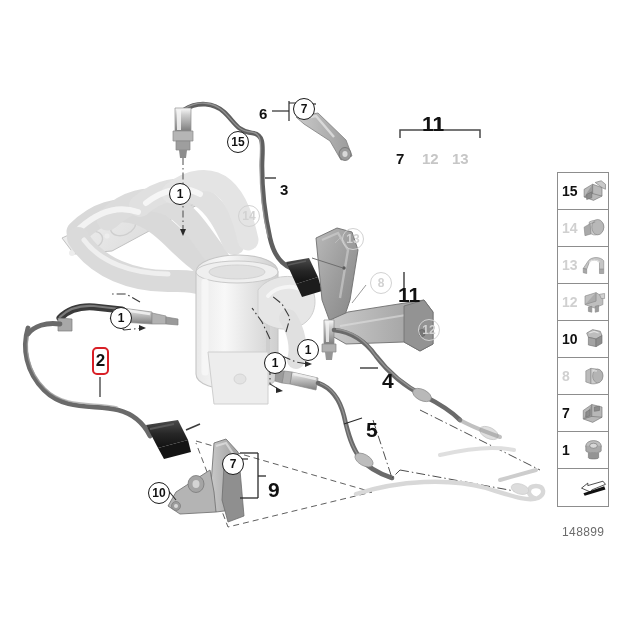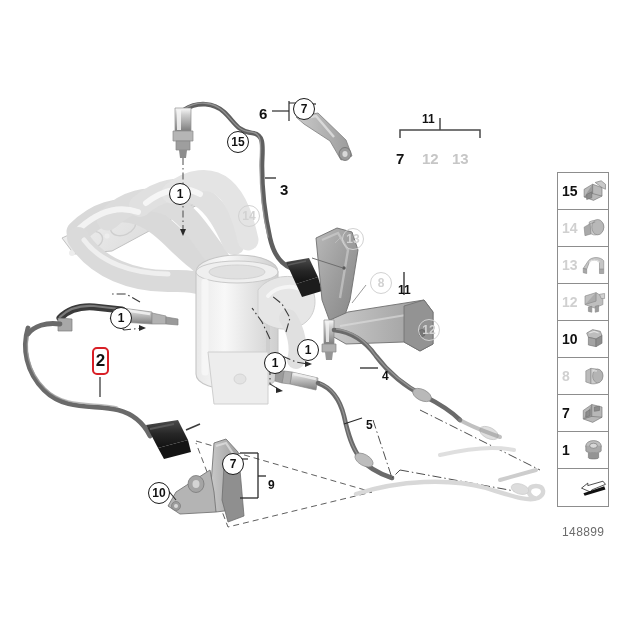--- a/index.html
+++ b/index.html
@@ -18,21 +18,21 @@
   .lbl{
     position:absolute;
     font-family:"Liberation Sans",sans-serif;
     font-weight:bold;
     color:#111;
     line-height:1;
     white-space:nowrap;
     user-select:none;
   }
   .lbl.plain{font-size:15px;}
-  .lbl.plain.big{font-size:12px;}
+  .lbl.plain.big{font-size:21px;}
   .lbl.gray{color:#c6c6c6;}
 
   
   .circ{
     position:absolute;
     width:22px;height:22px;
     border:1.5px solid #1a1a1a;
     border-radius:50%;
     background:#fff;
     display:flex;align-items:center;justify-content:center;

